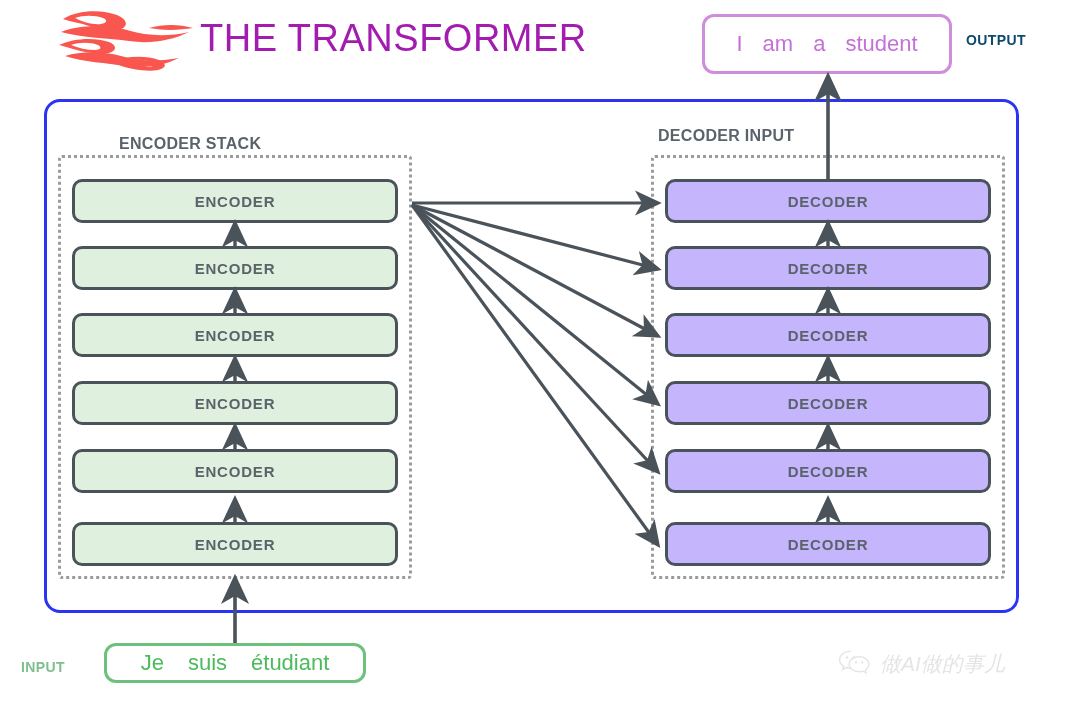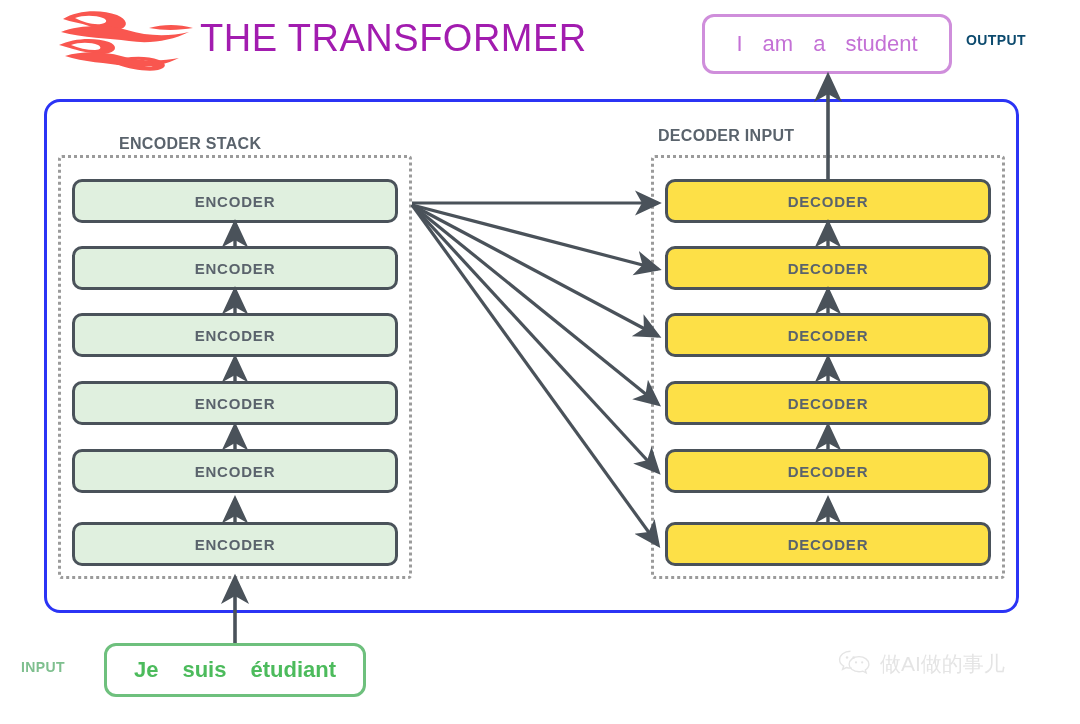--- a/index.html
+++ b/index.html
@@ -112,48 +112,47 @@
     border-radius: 10px;
     display: flex;
     align-items: center;
     justify-content: center;
     font-size: 15px;
     font-weight: bold;
     letter-spacing: 0.8px;
     color: #5a636c;
   }
   .encoder-box { left: 72px;  background: #e0f0df; }
-  .decoder-box { left: 665px; background: #fde047; }
+  .decoder-box { left: 665px; background: #c4b5fd; }
 
   
   #arrow-layer {
     position: absolute;
     left: 0;
     top: 0;
     width: 1080px;
     height: 724px;
     pointer-events: none;
   }
 
   
   #input-box {
     position: absolute;
     left: 104px;
     top: 643px;
     width: 262px;
-    height: 54px;
+    height: 40px;
     box-sizing: border-box;
     border: 3px solid #6ec07d;
     border-radius: 12px;
     background: #ffffff;
     display: flex;
     align-items: center;
     justify-content: center;
     gap: 24px;
-    font-weight: bold;
   }
   #input-box .tok {
     font-size: 22px;
     color: #4cbb5c;
     white-space: nowrap;
   }
   #input-label {
     position: absolute;
     left: 21px;
     top: 659px;
@@ -166,20 +165,21 @@
 
   
   #watermark {
     position: absolute;
     left: 838px;
     top: 648px;
     display: flex;
     align-items: center;
     gap: 8px;
     opacity: 0.55;
+    font-style: italic;
   }
   #watermark-text {
     font-size: 21px;
     color: #cfcfcf;
     white-space: nowrap;
   }
 </style>
 </head>
 <body>
 

